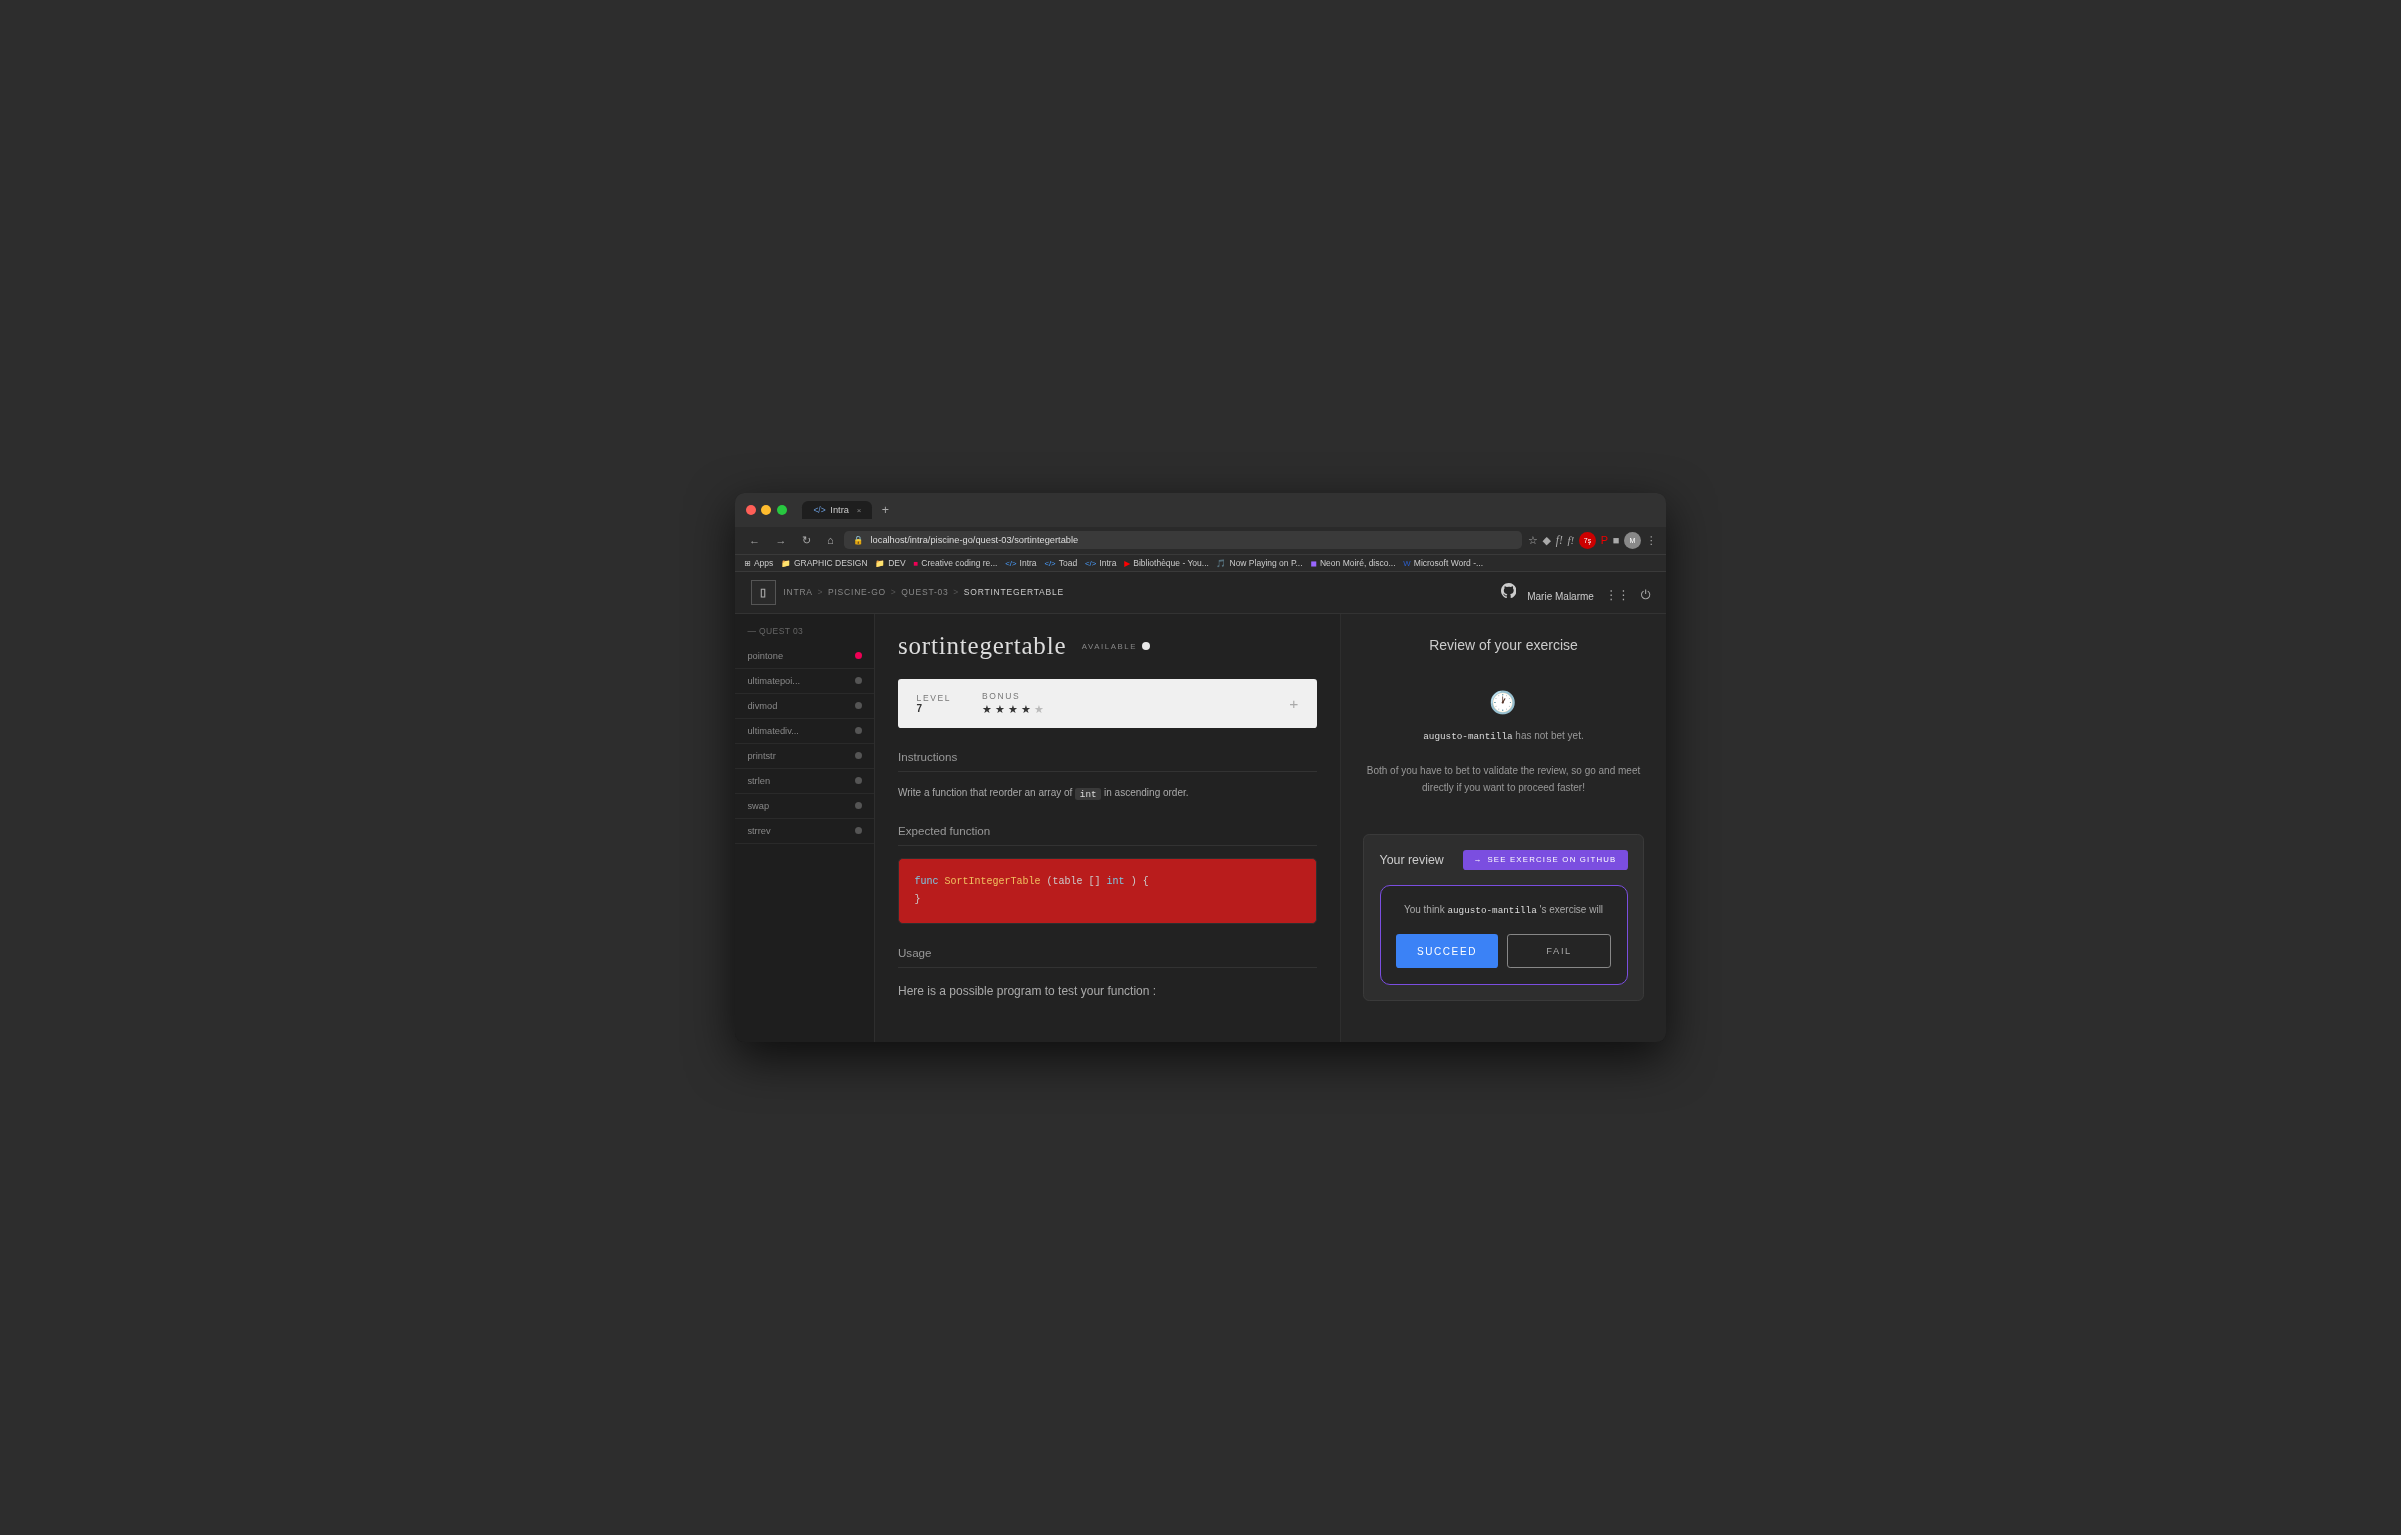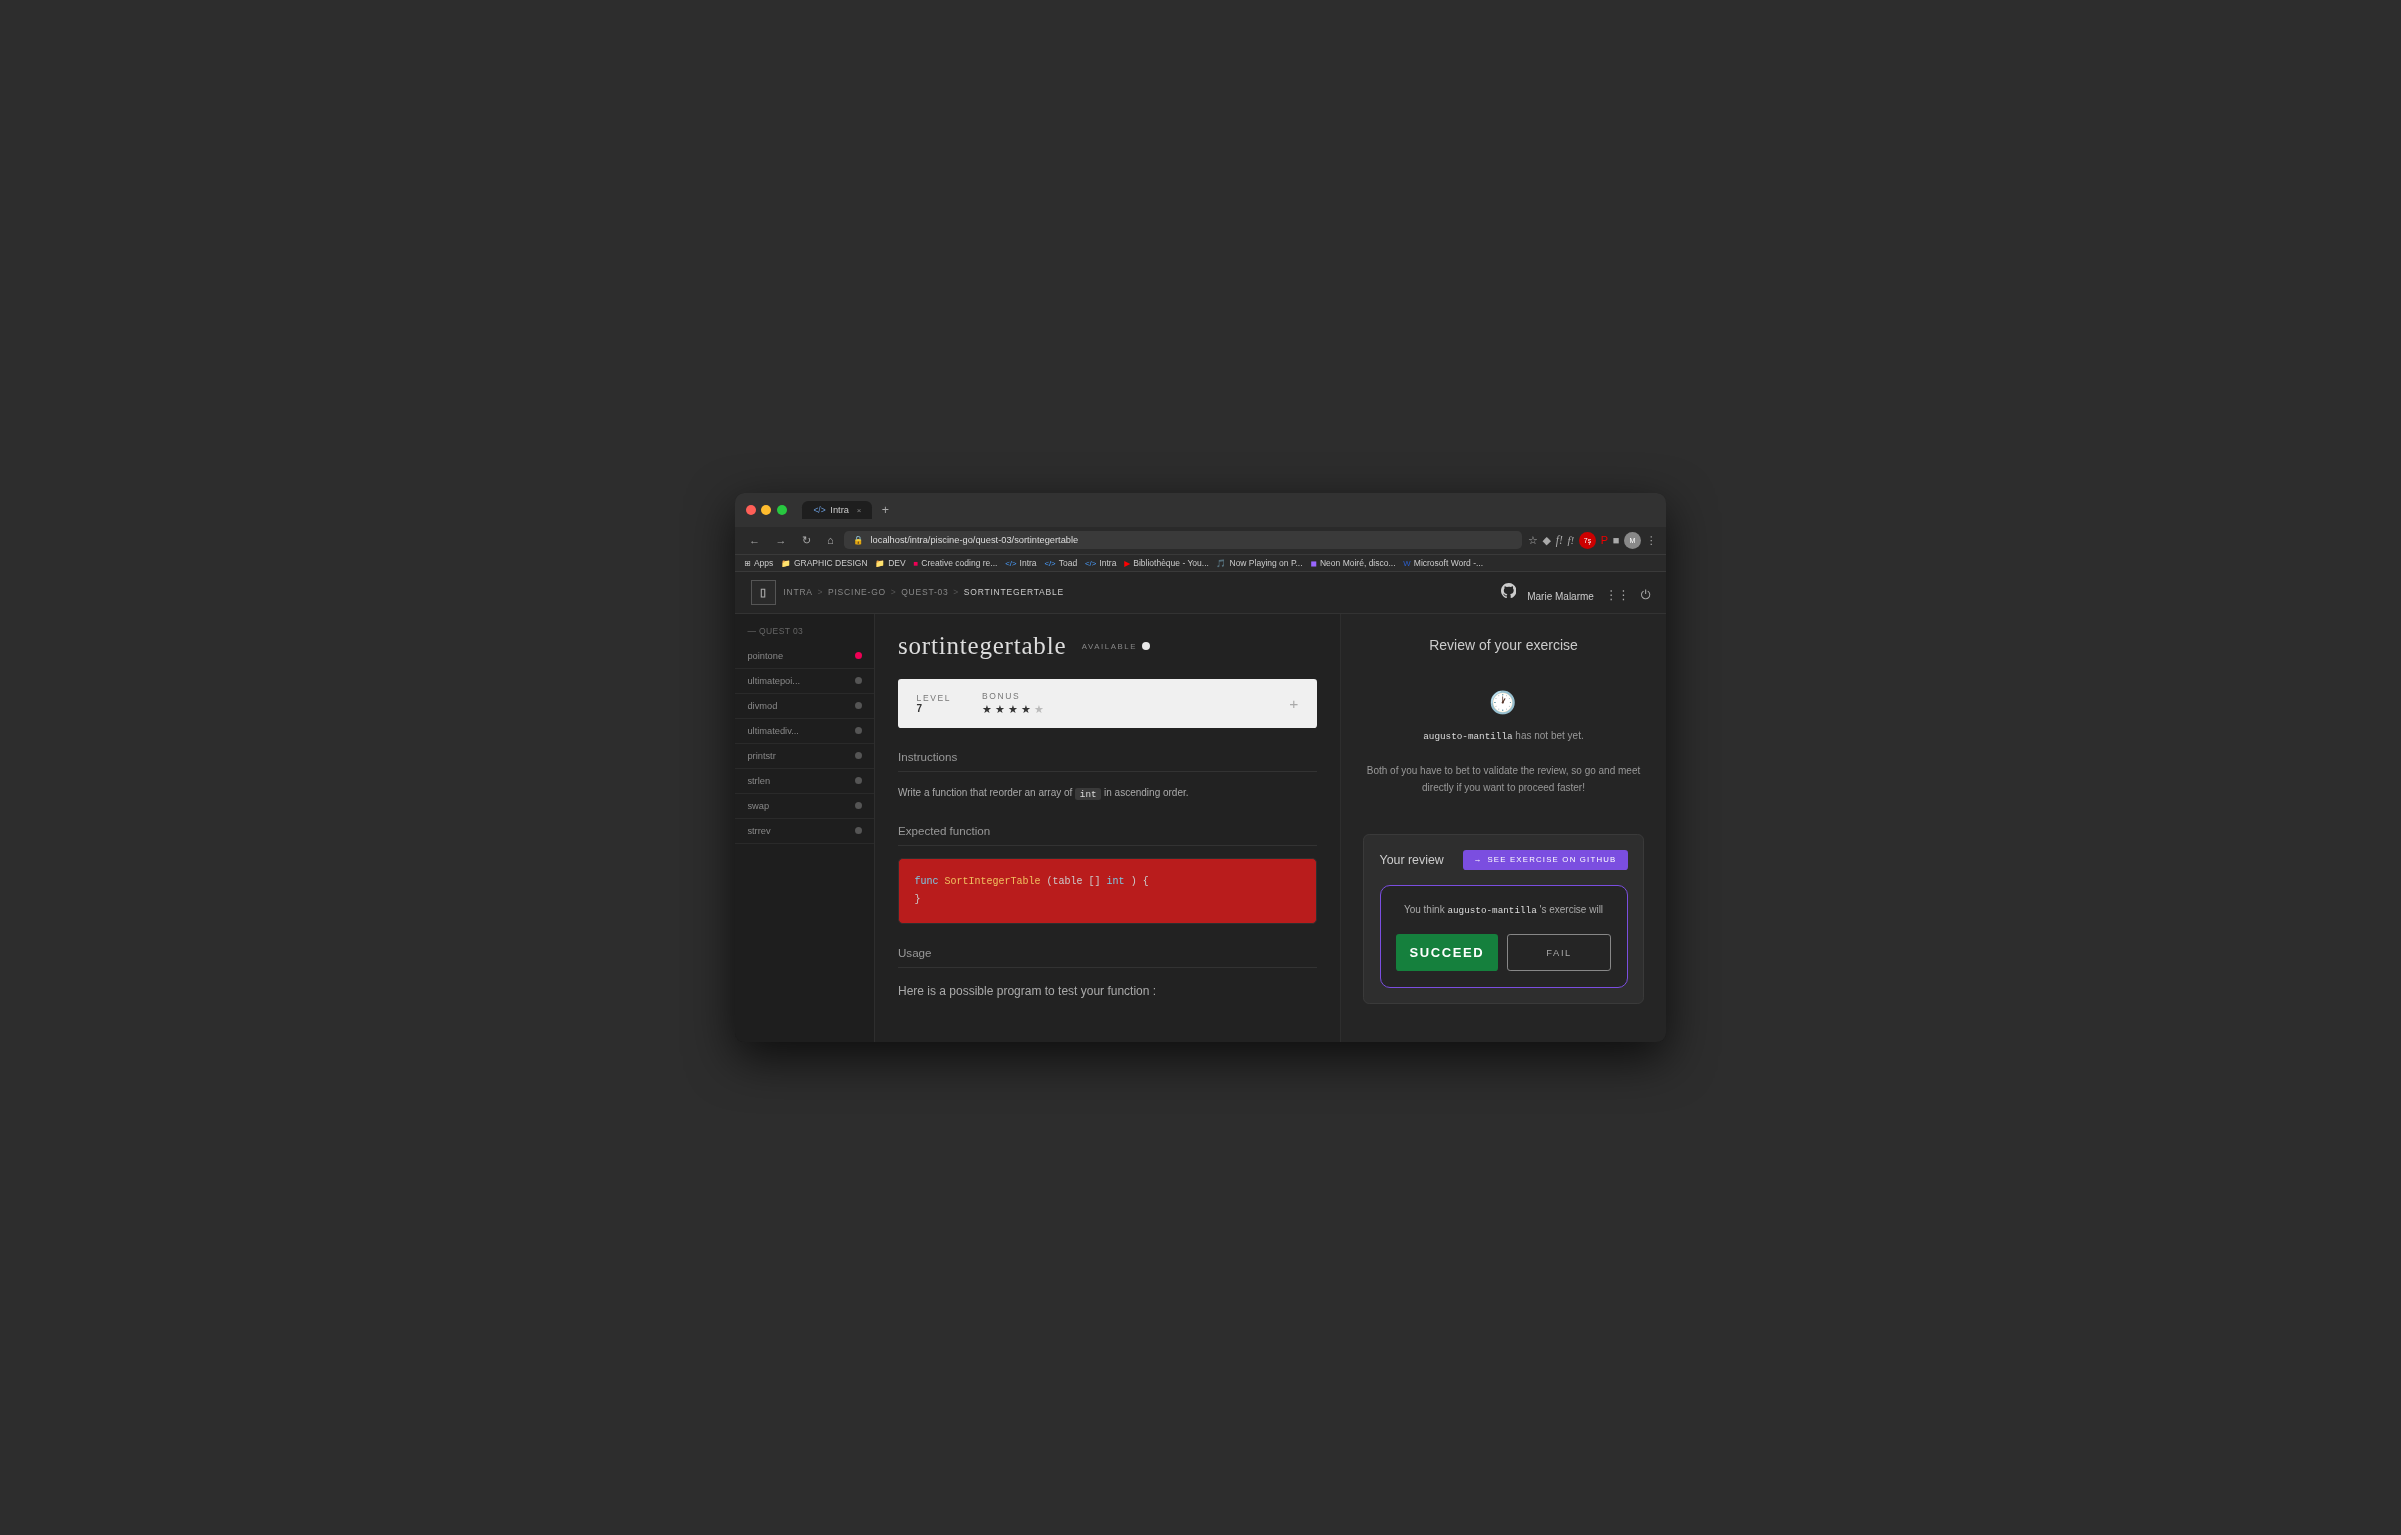--- a/index.html
+++ b/index.html
@@ -324,30 +324,30 @@
     .review-box-text {
       font-size: 10px;
       color: #aaa;
       margin-bottom: 15.5px;
       line-height: 1.6;
       text-align: center;
     }
     .review-actions { display: flex; gap: 9.3px; }
     .btn-succeed {
       flex: 1;
-      background: #15803d;
+      background: #3b82f6;
       border: none;
       border-radius: 3.1px;
       padding: 11px;
-      font-size: 13px;
+      font-size: 10px;
       letter-spacing: 1.6px;
       text-transform: uppercase;
       color: #fff;
       cursor: pointer;
-      font-weight: 700;
+      font-weight: 400;
     }
     .btn-fail {
       flex: 1;
       background: transparent;
       border: 1.6px solid #888;
       border-radius: 3.1px;
       padding: 11px;
       font-size: 9.3px;
       letter-spacing: 1.6px;
       text-transform: uppercase;

